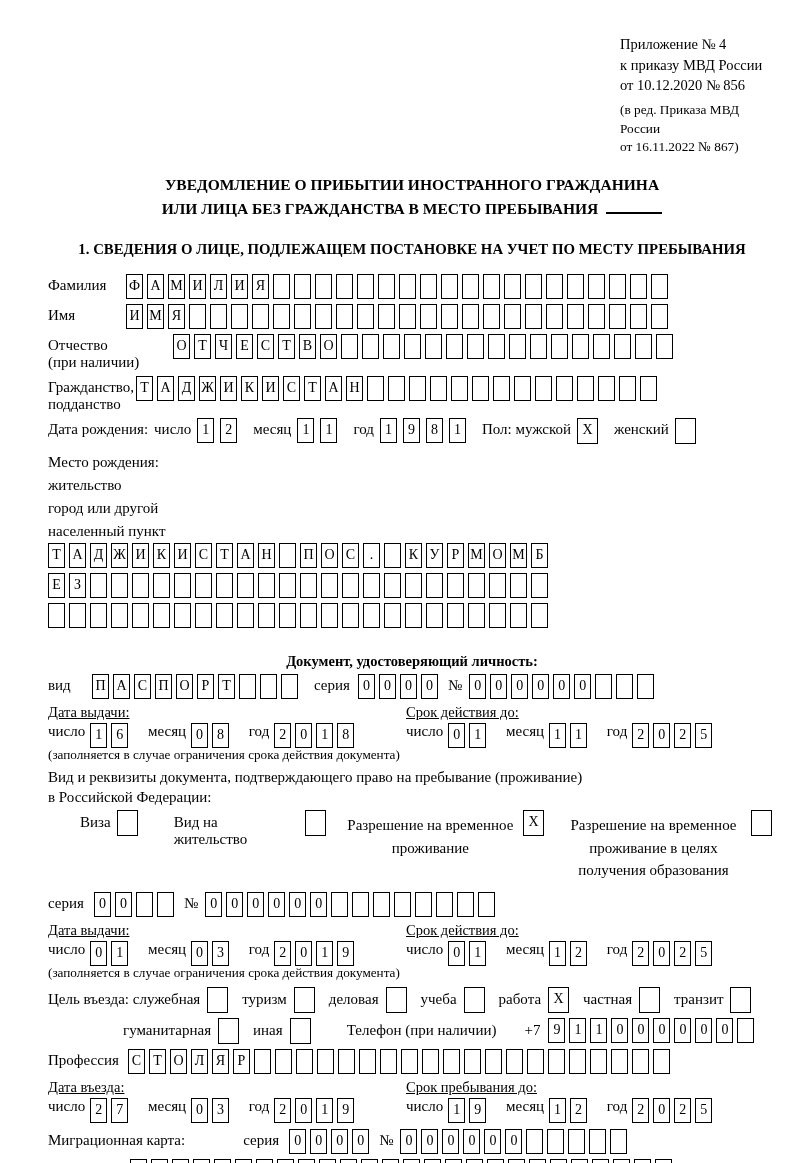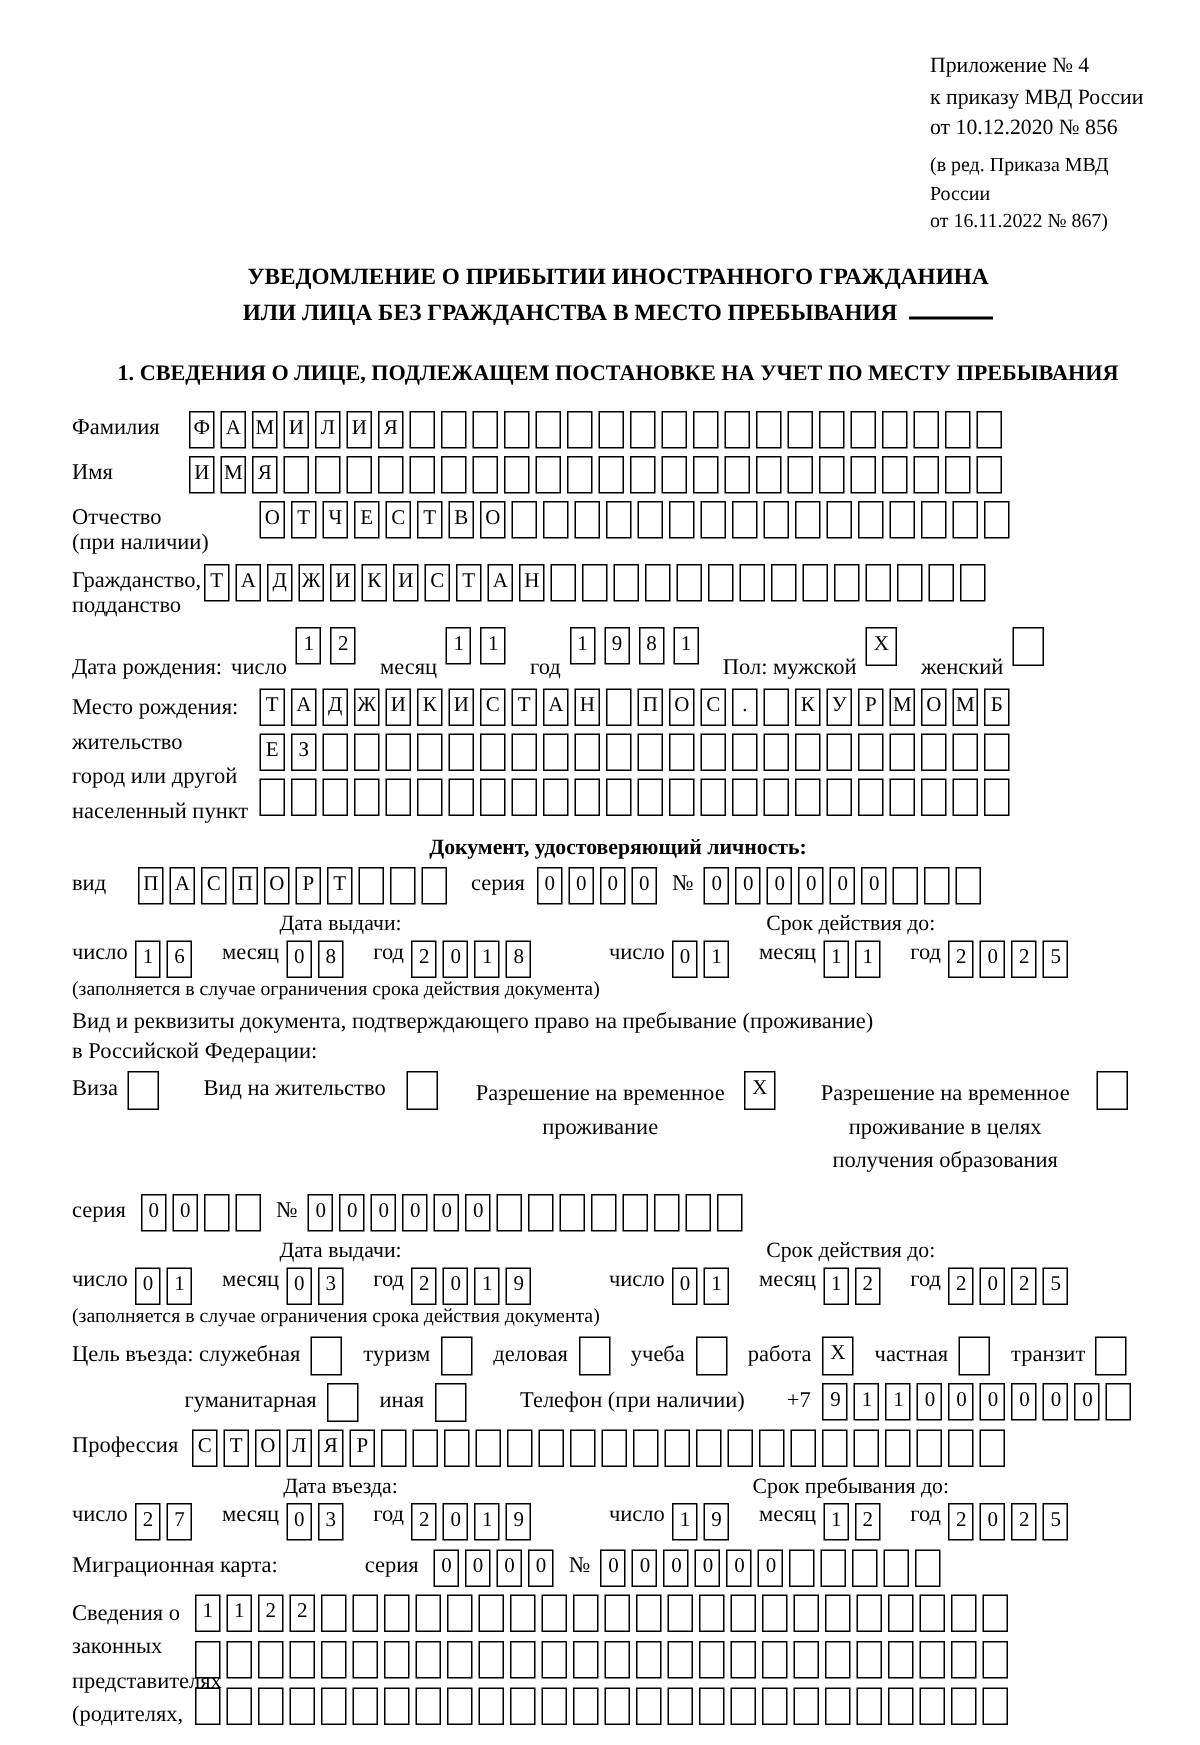--- a/index.html
+++ b/index.html
@@ -14,54 +14,54 @@
   .cells { display:inline-block; white-space:nowrap; line-height:25px; vertical-align:top; }
   .cell {
     display:inline-block; width:17px; height:25px; border:1.7px solid #000;
     margin-right:4px; text-align:center; line-height:22px; font-size:14px; vertical-align:top;
   }
   .checkbox .cell { width:21px; height:26px; }
 
   .row { display:flex; align-items:flex-start; margin-bottom:5px; }
   .flabel { flex:0 0 auto; padding-top:3px; }
   .w78 { width:78px; } .w88 { width:88px; } .w125 { width:125px; } .w80 { width:80px; }
-  .inline-lab { padding-top:3px;margin-top:16px; }
+  .inline-lab { padding-top:3px; }
 
   .appendix { margin-left:572px; line-height:1.42; font-size:14.5px; }
   .appendix .small { font-size:13.3px; }
   .appendix .gap { margin-top:5px; }
   .forma { text-align:right; padding-right:10px; font-weight:bold; font-size:16px; margin-top:14px; }
 
   .title { text-align:center; font-weight:bold; font-size:15.5px; margin-top:16px; line-height:1.55; }
   .blank-line { display:inline-block; width:56px; border-bottom:2px solid #000; height:13px; margin-left:8px; }
   .sec { font-weight:bold; text-align:center; font-size:14.8px; margin:20px 0 16px 0; }
 
   .birth-row span { margin-right:6px; }
   .birth-row .cells { margin-right:10px; }
-  .bp-block { display:flex; margin-bottom:4px; margin-top:2px; }
+  .bp-block { display:flex; margin-bottom:20px; margin-top:2px;flex-direction:column; }
   .bp-labels { width:125px; flex:0 0 auto; line-height:23px; padding-top:2px; }
   .bp-rows .cells { display:block; margin-bottom:5px; }
 
   .doc-head { text-align:center; font-weight:bold; font-size:14.5px; margin:1px 0 4px 0; }
   .serlab { margin:0 8px 0 12px; }
   .numlab { margin:0 7px 0 6px; }
   .kindlab { width:44px; }
 
   .date-pair { display:flex; margin-bottom:1px; margin-top:3px; }
   .dg { flex:0 0 auto; }
   .dg-left { width:358px; }
-  .date-head { text-align:center; font-size:14.5px; margin-bottom:2px; }
+  .date-head { font-size:14.5px; margin-bottom:2px;text-decoration:underline; }
   .date-line { white-space:nowrap; }
   .date-line .dlab { margin-right:5px; }
   .date-line .cells { margin-right:12px; }
   .fill-note { text-align:left; padding-right:26px; font-size:13.2px; margin:-2px 0 6px 0; }
 
   .intro { margin-bottom:3px; }
   .permit-row { align-items:flex-start; margin:4px 0 10px 0; }
-  .permit-row .plab { padding-top:4px; }
+  .permit-row .plab { padding-top:4px;margin-left:32px; }
   .pc { display:inline-block; text-align:center; line-height:1.5; padding-top:4px; }
   .w175 { width:180px; } .w190 { width:190px; }
   .mlA { margin-left:6px; } .mlB { margin-left:26px; } .mlC { margin-left:14px; }
 
   .purpose-row span.lab { padding-top:4px; }
   .purpose-row .checkbox { margin:0 10px 0 7px; }
   .purpose2 { margin-top:2px; }
   .indent75 { margin-left:75px; }
   .phone-lab { margin-left:22px; padding-top:4px; }
   .phone-pfx { margin:0 8px 0 28px; padding-top:4px; }

